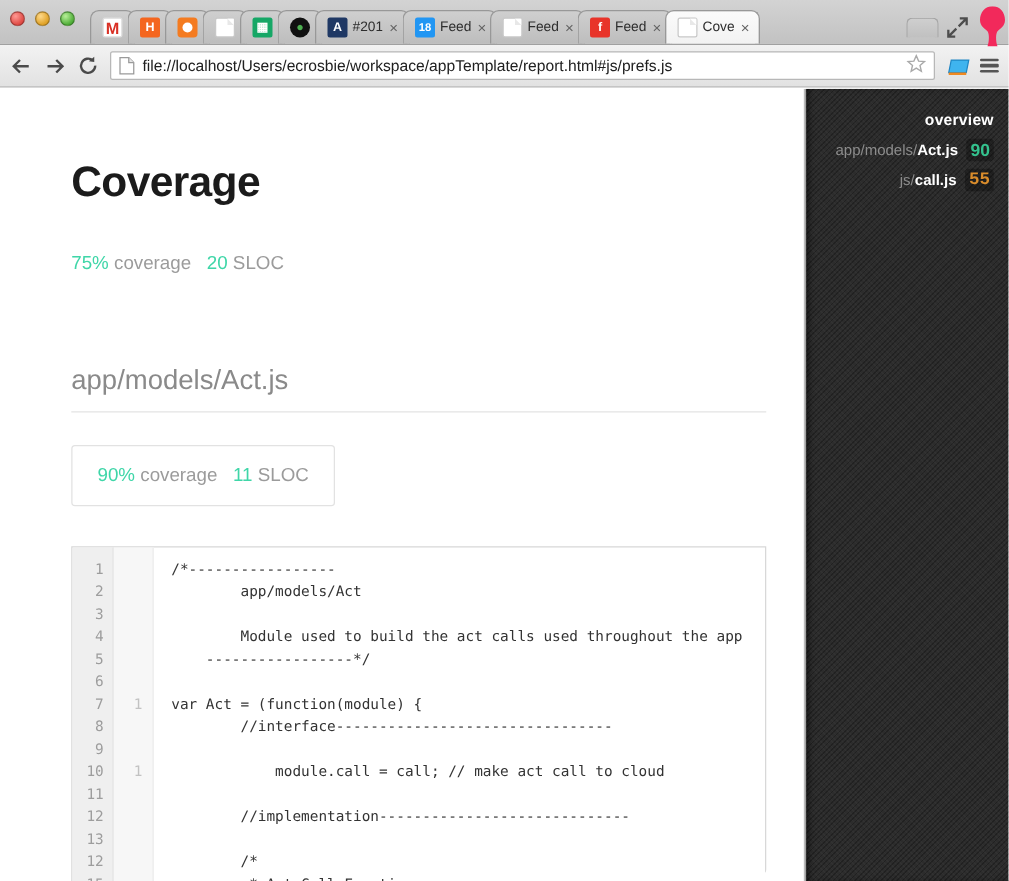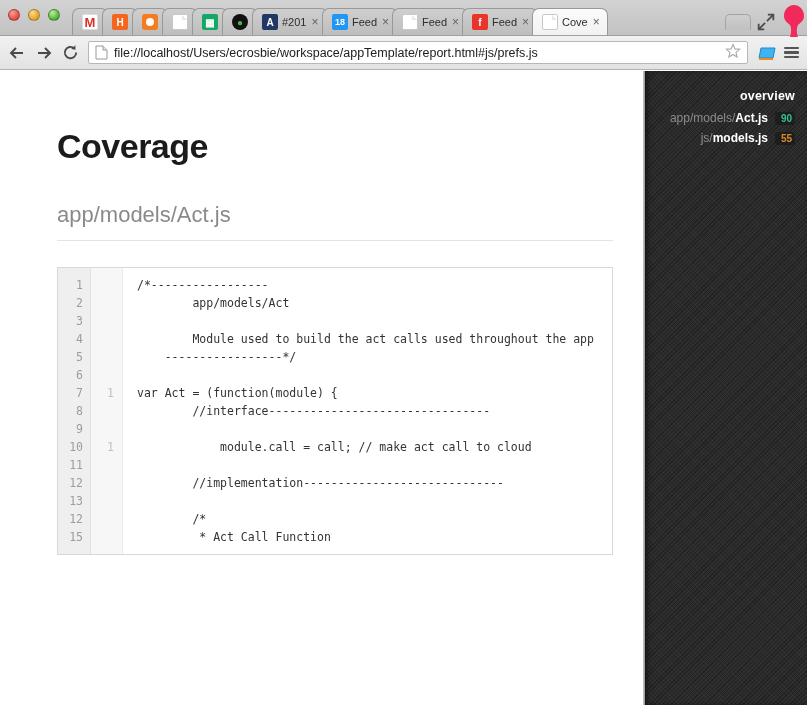--- a/index.html
+++ b/index.html
@@ -225,27 +225,27 @@
     box-shadow: inset 3px 0 6px -2px rgba(0,0,0,.75);
     padding: 18px 12px 0 0;
     text-align: right;
     font-size: 12px;
   }
   .ov-title { color:#ffffff; font-weight:bold; font-size:12.5px; margin-bottom:8px; letter-spacing:.2px;margin-left:16px; }
   .ov-item { margin-bottom: 6px; display:flex; justify-content:flex-end; align-items:center; gap:7px; }
   .ov-path { color:#8c8c8c; font-size:12px; }
   .ov-path b { color:#ffffff; font-weight:bold; }
   .ov-badge {
-    display:inline-block; min-width:20px; text-align:right;
+    display:inline-block; min-width:20px; text-align:center;
     padding: 1px 3px; border-radius: 3px;
-    font-size:10px; font-weight:bold;
+    font-size:14px; font-weight:bold;
     background: rgba(0,0,0,.28);
   }
   .ov-badge.good { color:#34c28e; }
-  .ov-badge.warn { color:#d98c2b; }
+  .ov-badge.warn { color:#d98c2b;font-family:Liberation Mono, monospace; }
 
   .panel-divider {
     position:absolute; right:162px; top:0; width:2px; height:634px;
     background: linear-gradient(to right,#cfcfcf,#8f8f8f);
   }
 </style>
 </head>
 <body>
 
 <div class="browser">
@@ -359,23 +359,37 @@
       </span>
   </div>
 
   <div class="viewport">
 
     <div class="page-main">
       <div class="content">
 
         <h1 class="page-title">Coverage</h1>
 
+        <div class="summary">
+          <span class="pct">75%</span>
+          <span>coverage</span>
+          &nbsp;
+          <span class="sloc-num">20</span>
+          <span>SLOC</span>
+        </div>
 
         <h2 class="file-title">app/models/Act.js</h2>
 
+        <div class="stat-box">
+          <span class="pct">90%</span>
+          <span>coverage</span>
+          &nbsp;
+          <span class="sloc-num">11</span>
+          <span>SLOC</span>
+        </div>
 
         <div class="code-wrap">
           <div class="gutter-lines" id="gutter-lines">
               <span class="ln">1</span>
               <span class="ln">2</span>
               <span class="ln">3</span>
               <span class="ln">4</span>
               <span class="ln">5</span>
               <span class="ln">6</span>
               <span class="ln">7</span>
@@ -414,20 +428,20 @@
     <div class="panel-divider"></div>
 
     <div class="overview-panel">
       <div class="ov-title">overview</div>
       <div id="overview-items">
           <div class="ov-item">
             <span class="ov-path">app/models/<b>Act.js</b></span>
             <span class="ov-badge good">90</span>
           </div>
           <div class="ov-item">
-            <span class="ov-path">js/<b>models.js</b></span>
+            <span class="ov-path">js/<b>call.js</b></span>
             <span class="ov-badge warn">55</span>
           </div>
         </div>
     </div>
 
   </div>
 </div>
 
 </body></html>

